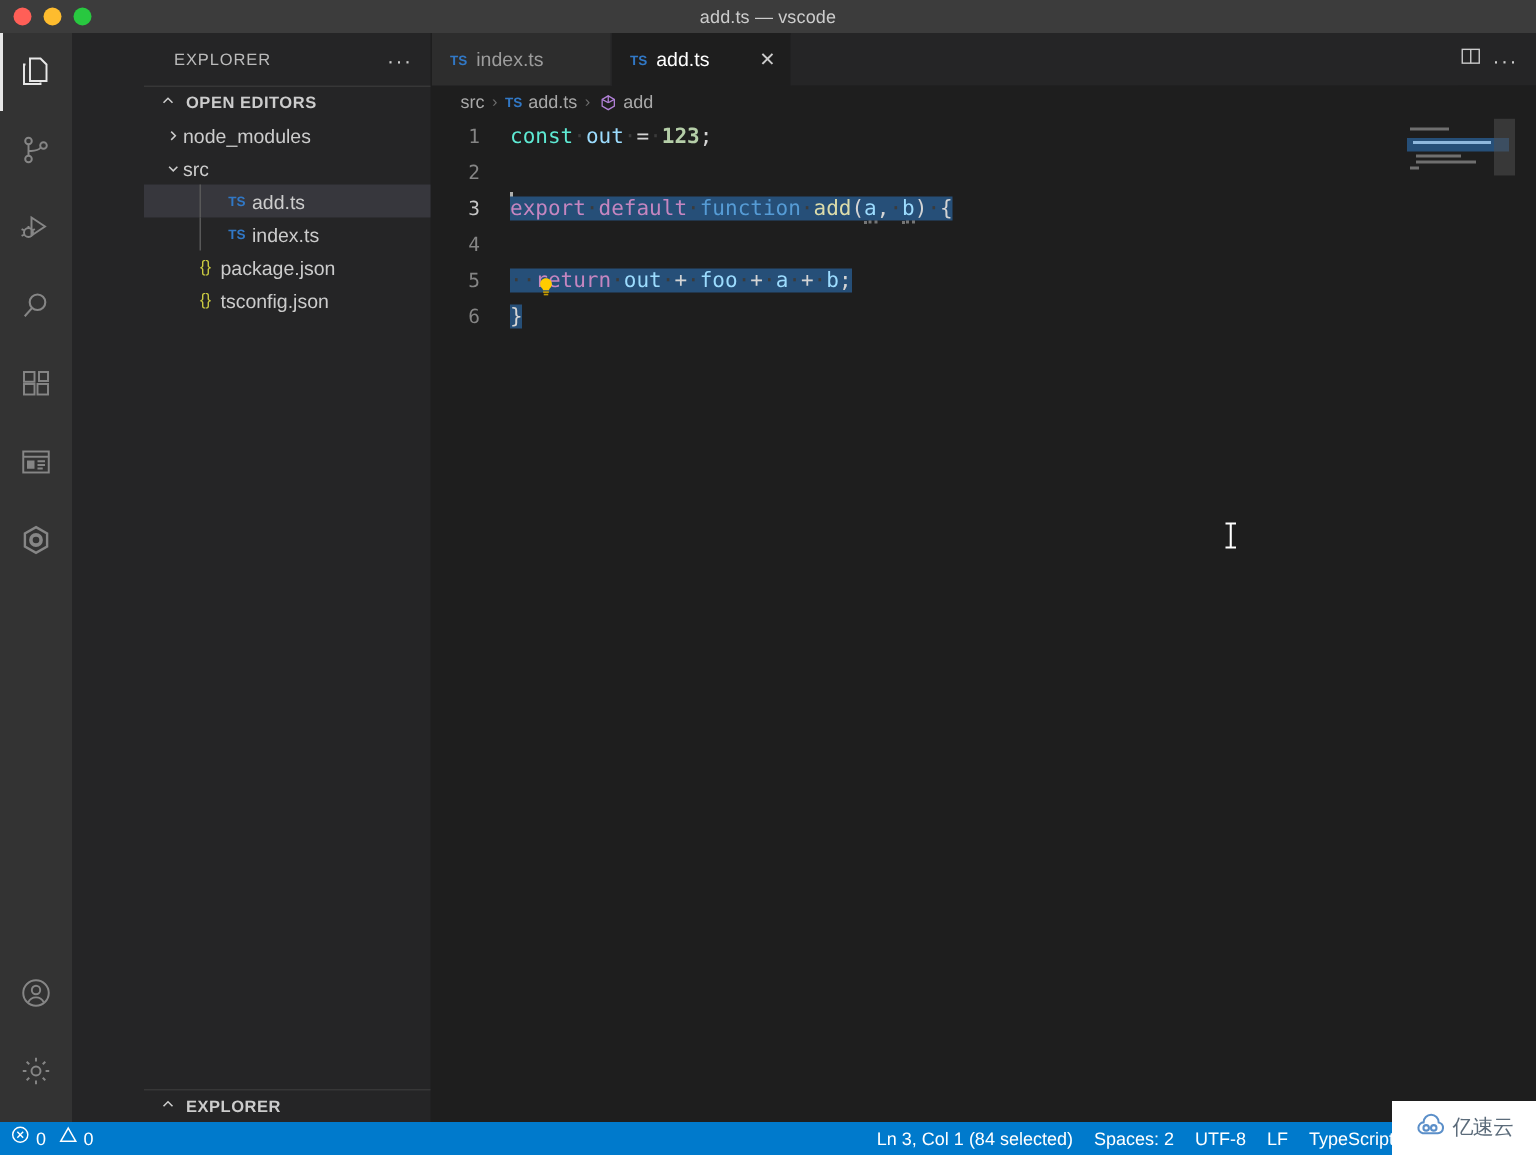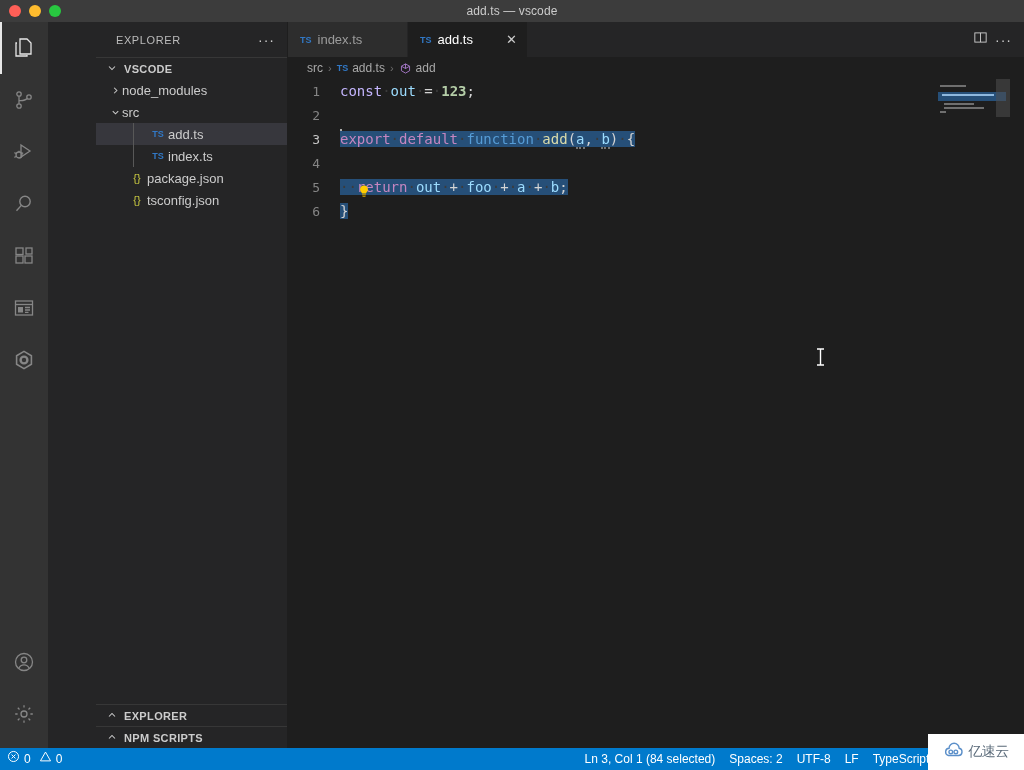--- a/index.html
+++ b/index.html
@@ -119,21 +119,21 @@
     width: 52px; flex: 0 0 52px; text-align: right; padding-right: 20px;
     color: #858585; font-family: "DejaVu Sans Mono", monospace; font-size: 13px;
   }
   .lnum.current { color: #c6c6c6; }
   .ctext {
     font-family: "DejaVu Sans Mono", monospace; font-size: 14px; line-height: 24px;
     white-space: pre; position: relative; color: #d4d4d4;
   }
   .sel { background: #264f78; }
   .kw { color: #c586c0; }     
-  .kw2 { color: #c4b5fd; text-align: right; }    
+  .kw2 { color: #5eead4; text-align: right; }    
   .fnkw { color: #569cd6; }   
   .var { color: #9cdcfe; }    
   .fn { color: #dcdcaa; }     
   .num { color: #b5cea8; font-weight: bold; }    
   .pn { color: #d4d4d4; }     
   .op { color: #d4d4d4; }
   .ws { color: #3b3b3b; }
   .unused { border-bottom: 2px dotted #cccccc80; }
   .caret { display: inline-block; width: 2px; height: 18px; background: #aeafad; vertical-align: -3px; margin-right: -2px; }
 
@@ -267,29 +267,29 @@
         </div>
       </div>
     </div>
 
     <div class="sidebar">
       <div class="sidebar-title">
         <span>EXPLORER</span>
         <span class="sidebar-actions">···</span>
       </div>
 
-
       <div class="section-header bordered">
-        <span class="twisty">
+        <span class="twisty collapsed">
           <svg width="12" height="12" viewBox="0 0 16 16" fill="none" stroke="currentColor" stroke-width="1.4">
-              <path d="M4 6l4 4 4-4"></path>
-            </svg>
-        </span>
-        <span>VSCODE</span>
-      </div>
+              <path d="M6 4l4 4-4 4"></path>
+            </svg>
+        </span>
+        <span>OPEN EDITORS</span>
+      </div>
+
 
       <div class="tree">
 
         <div class="row" style="padding-left:12px;">
           <span class="chev">
             <svg width="11" height="11" viewBox="0 0 16 16" fill="none" stroke="currentColor" stroke-width="1.5">
                 <path d="M6 4l4 4-4 4"></path>
               </svg>
           </span>
           <span class="label">node_modules</span>
@@ -332,28 +332,20 @@
 
       <div class="section-header bordered">
         <span class="twisty collapsed">
           <svg width="12" height="12" viewBox="0 0 16 16" fill="none" stroke="currentColor" stroke-width="1.4">
               <path d="M6 4l4 4-4 4"></path>
             </svg>
         </span>
         <span>EXPLORER</span>
       </div>
 
-      <div class="section-header bordered">
-        <span class="twisty collapsed">
-          <svg width="12" height="12" viewBox="0 0 16 16" fill="none" stroke="currentColor" stroke-width="1.4">
-              <path d="M6 4l4 4-4 4"></path>
-            </svg>
-        </span>
-        <span>NPM SCRIPTS</span>
-      </div>
     </div>
 
     <div class="editorgroup">
 
       <div class="tabsbar">
         <div class="tabs">
           <div class="tab">
             <span class="tab-ts">TS</span>
             <span class="tab-label">index.ts</span>
           </div>

